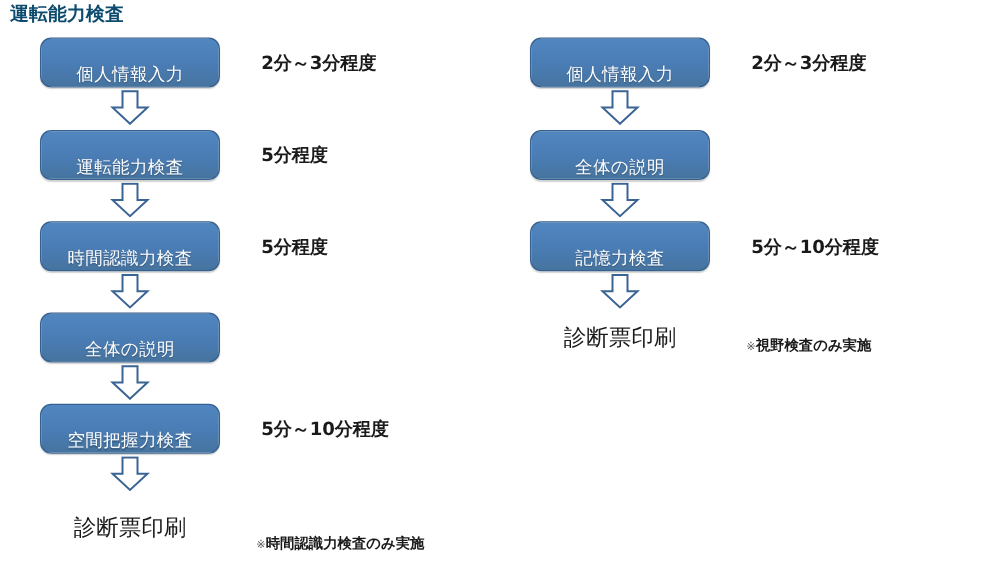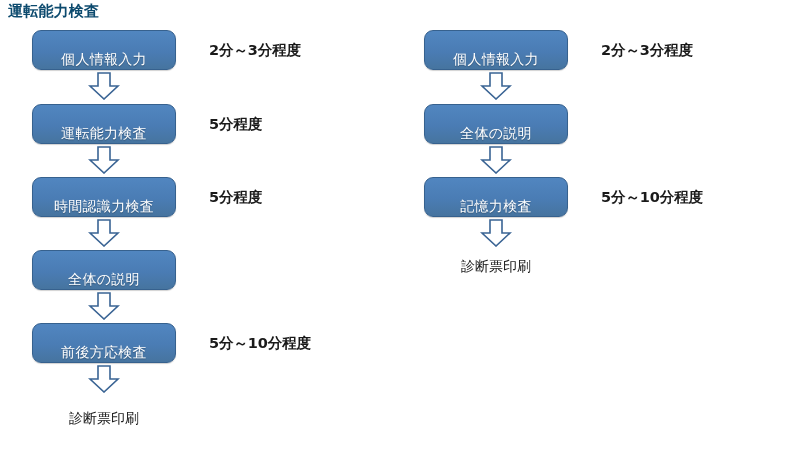--- a/index.html
+++ b/index.html
@@ -61,21 +61,21 @@
     white-space: nowrap;
     text-shadow: 0 1px 1px rgba(0,0,0,0.28);
   }
 
   
   .terminal {
     position: absolute;
     left: 32px;
     width: 144px;
     text-align: center;
-    font-size: 14px;
+    font-size: 18px;
     color: #1a1a1a;
     white-space: nowrap;
   }
 
   
   .arrow {
     position: absolute;
     left: 88px;
     width: 32px;
     height: 28px;
@@ -149,35 +149,38 @@
   <div class="node" style="top:250px">
     <span class="node-label">全体の説明</span>
   </div>
   <div class="arrow" style="top:292px">
     <svg viewBox="0 0 32 28">
         <polygon points="10,1 22,1 22,14 30,14 16,27 2,14 10,14" fill="#ffffff" stroke="#3a6494" stroke-width="1.6" stroke-linejoin="miter"></polygon>
       </svg>
   </div>
 
   <div class="node" style="top:323px">
-    <span class="node-label">前後方応検査</span>
+    <span class="node-label">空間把握力検査</span>
   </div>
   <div class="arrow" style="top:365px">
     <svg viewBox="0 0 32 28">
         <polygon points="10,1 22,1 22,14 30,14 16,27 2,14 10,14" fill="#ffffff" stroke="#3a6494" stroke-width="1.6" stroke-linejoin="miter"></polygon>
       </svg>
   </div>
 
   <div class="terminal" style="top:410px">診断票印刷</div>
 
   <div class="duration" style="top:41px">2分～3分程度</div>
   <div class="duration" style="top:115px">5分程度</div>
   <div class="duration" style="top:188px">5分程度</div>
   <div class="duration" style="top:334px">5分～10分程度</div>
 
+  <div class="footnote" style="top:427px">
+    <span class="mark">※</span><span>時間認識力検査のみ実施</span>
+  </div>
 </div>
 
 <div class="flow-column" id="column-right">
 
 
   <div class="node" style="top:30px">
     <span class="node-label">個人情報入力</span>
   </div>
   <div class="arrow" style="top:72px">
     <svg viewBox="0 0 32 28">
@@ -201,13 +204,16 @@
     <svg viewBox="0 0 32 28">
         <polygon points="10,1 22,1 22,14 30,14 16,27 2,14 10,14" fill="#ffffff" stroke="#3a6494" stroke-width="1.6" stroke-linejoin="miter"></polygon>
       </svg>
   </div>
 
   <div class="terminal" style="top:258px">診断票印刷</div>
 
   <div class="duration" style="top:41px">2分～3分程度</div>
   <div class="duration" style="top:188px">5分～10分程度</div>
 
+  <div class="footnote" style="top:269px">
+    <span class="mark">※</span><span>視野検査のみ実施</span>
+  </div>
 </div>
 
 </body></html>

